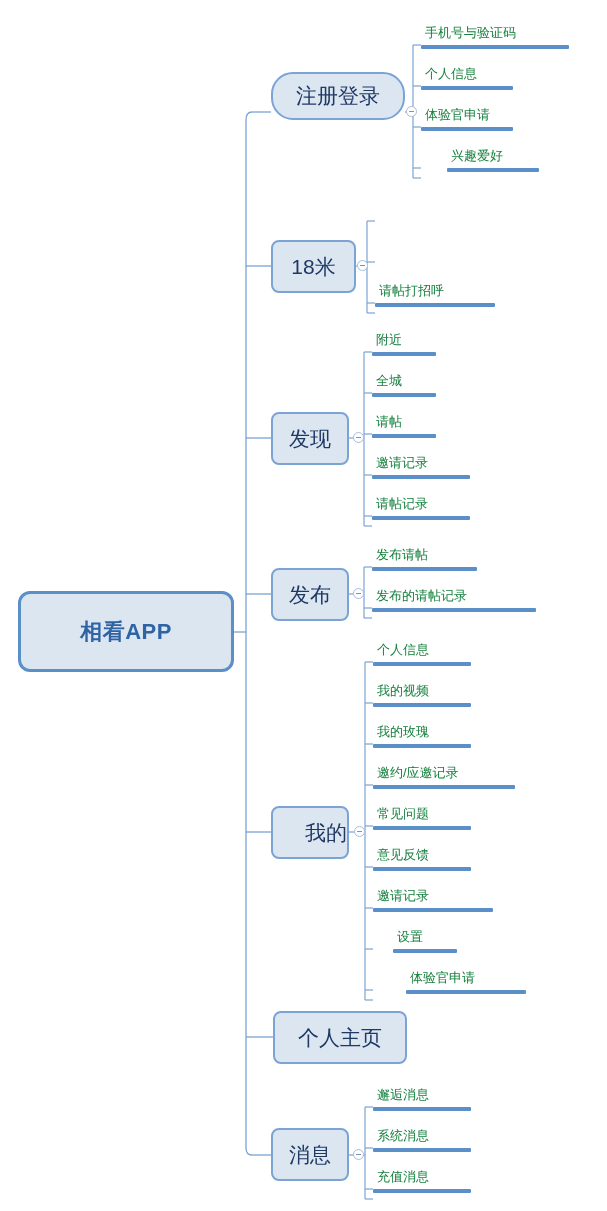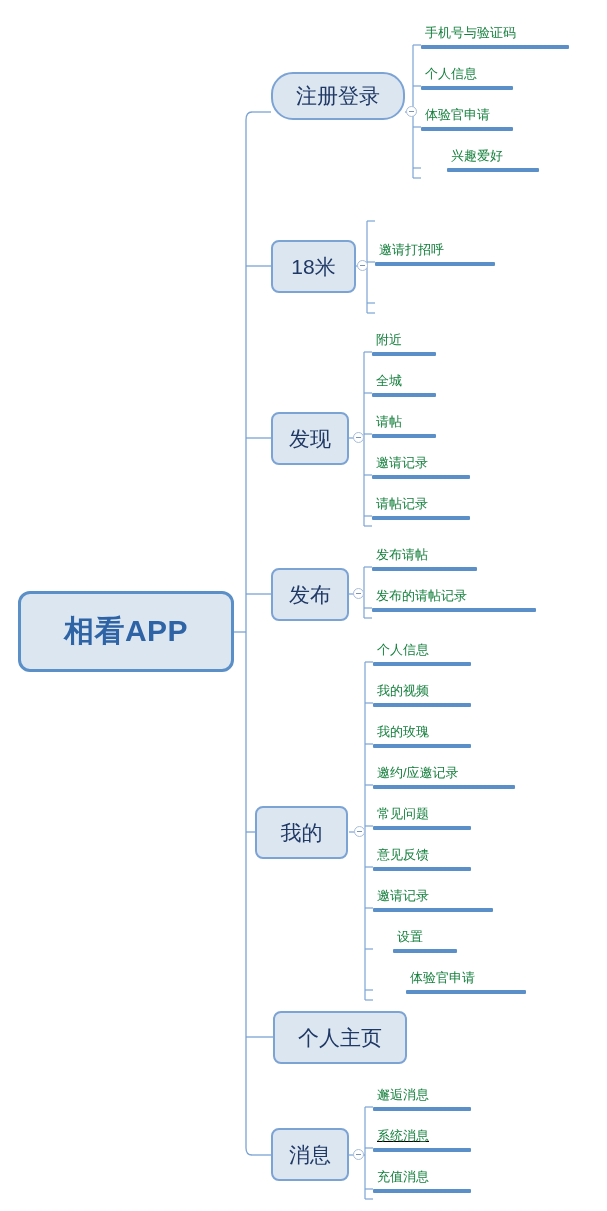--- a/index.html
+++ b/index.html
@@ -36,21 +36,21 @@
     position: absolute;
     box-sizing: border-box;
     background: #DCE6F1;
     border: 3px solid #5B8FC7;
     border-radius: 12px;
     display: flex;
     align-items: center;
     justify-content: center;
     color: #2E64A5;
     font-weight: bold;
-    font-size: 30px;
+    font-size: 22px;
     letter-spacing: 0.5px;
     white-space: nowrap;
   }
 
   
   .branch-node {
     position: absolute;
     box-sizing: border-box;
     background: #DCE6F1;
     border: 2px solid #7BA3D4;
@@ -203,22 +203,22 @@
   <div class="leaf" style="left:423px; top:145px; width:92px;margin-left:24px;">
     <span class="leaf-text">兴趣爱好</span>
     <span class="leaf-rule"></span>
   </div>
 
   <div class="branch-node" style="left:271px; top:240px; width:85px; height:53px;">
     <span>18米</span>
   </div>
   <div class="toggle" style="left:357px; top:260px;"></div>
 
-  <div class="leaf" style="left:375px; top:239px; width:120px;">
-    <span class="leaf-text">邀请打招呼</span>
+  <div class="leaf" style="left:375px; top:280px; width:120px;">
+    <span class="leaf-text">请帖打招呼</span>
     <span class="leaf-rule"></span>
   </div>
 
   <div class="branch-node" style="left:271px; top:412px; width:78px; height:53px;">
     <span>发现</span>
   </div>
   <div class="toggle" style="left:353px; top:432px;"></div>
 
   <div class="leaf" style="left:372px; top:329px; width:64px;">
     <span class="leaf-text">附近</span>
@@ -248,21 +248,21 @@
 
   <div class="leaf" style="left:372px; top:544px; width:105px;">
     <span class="leaf-text">发布请帖</span>
     <span class="leaf-rule"></span>
   </div>
   <div class="leaf" style="left:372px; top:585px; width:164px;">
     <span class="leaf-text">发布的请帖记录</span>
     <span class="leaf-rule"></span>
   </div>
 
-  <div class="branch-node" style="left:255px; top:806px; width:93px; height:53px;">
+  <div class="branch-node" style="left:271px; top:806px; width:78px; height:53px;justify-content:flex-end;">
     <span>我的</span>
   </div>
   <div class="toggle" style="left:354px; top:826px;"></div>
 
   <div class="leaf" style="left:373px; top:639px; width:98px;">
     <span class="leaf-text">个人信息</span>
     <span class="leaf-rule"></span>
   </div>
   <div class="leaf" style="left:373px; top:680px; width:98px;">
     <span class="leaf-text">我的视频</span>
@@ -303,21 +303,21 @@
 
   <div class="branch-node" style="left:271px; top:1128px; width:78px; height:53px;">
     <span>消息</span>
   </div>
   <div class="toggle" style="left:353px; top:1149px;"></div>
 
   <div class="leaf" style="left:373px; top:1084px; width:98px;">
     <span class="leaf-text">邂逅消息</span>
     <span class="leaf-rule"></span>
   </div>
-  <div class="leaf" style="left:373px; top:1125px; width:98px;text-decoration:underline;">
+  <div class="leaf" style="left:373px; top:1125px; width:98px;">
     <span class="leaf-text">系统消息</span>
     <span class="leaf-rule"></span>
   </div>
   <div class="leaf" style="left:373px; top:1166px; width:98px;">
     <span class="leaf-text">充值消息</span>
     <span class="leaf-rule"></span>
   </div>
 
 </div>
 

